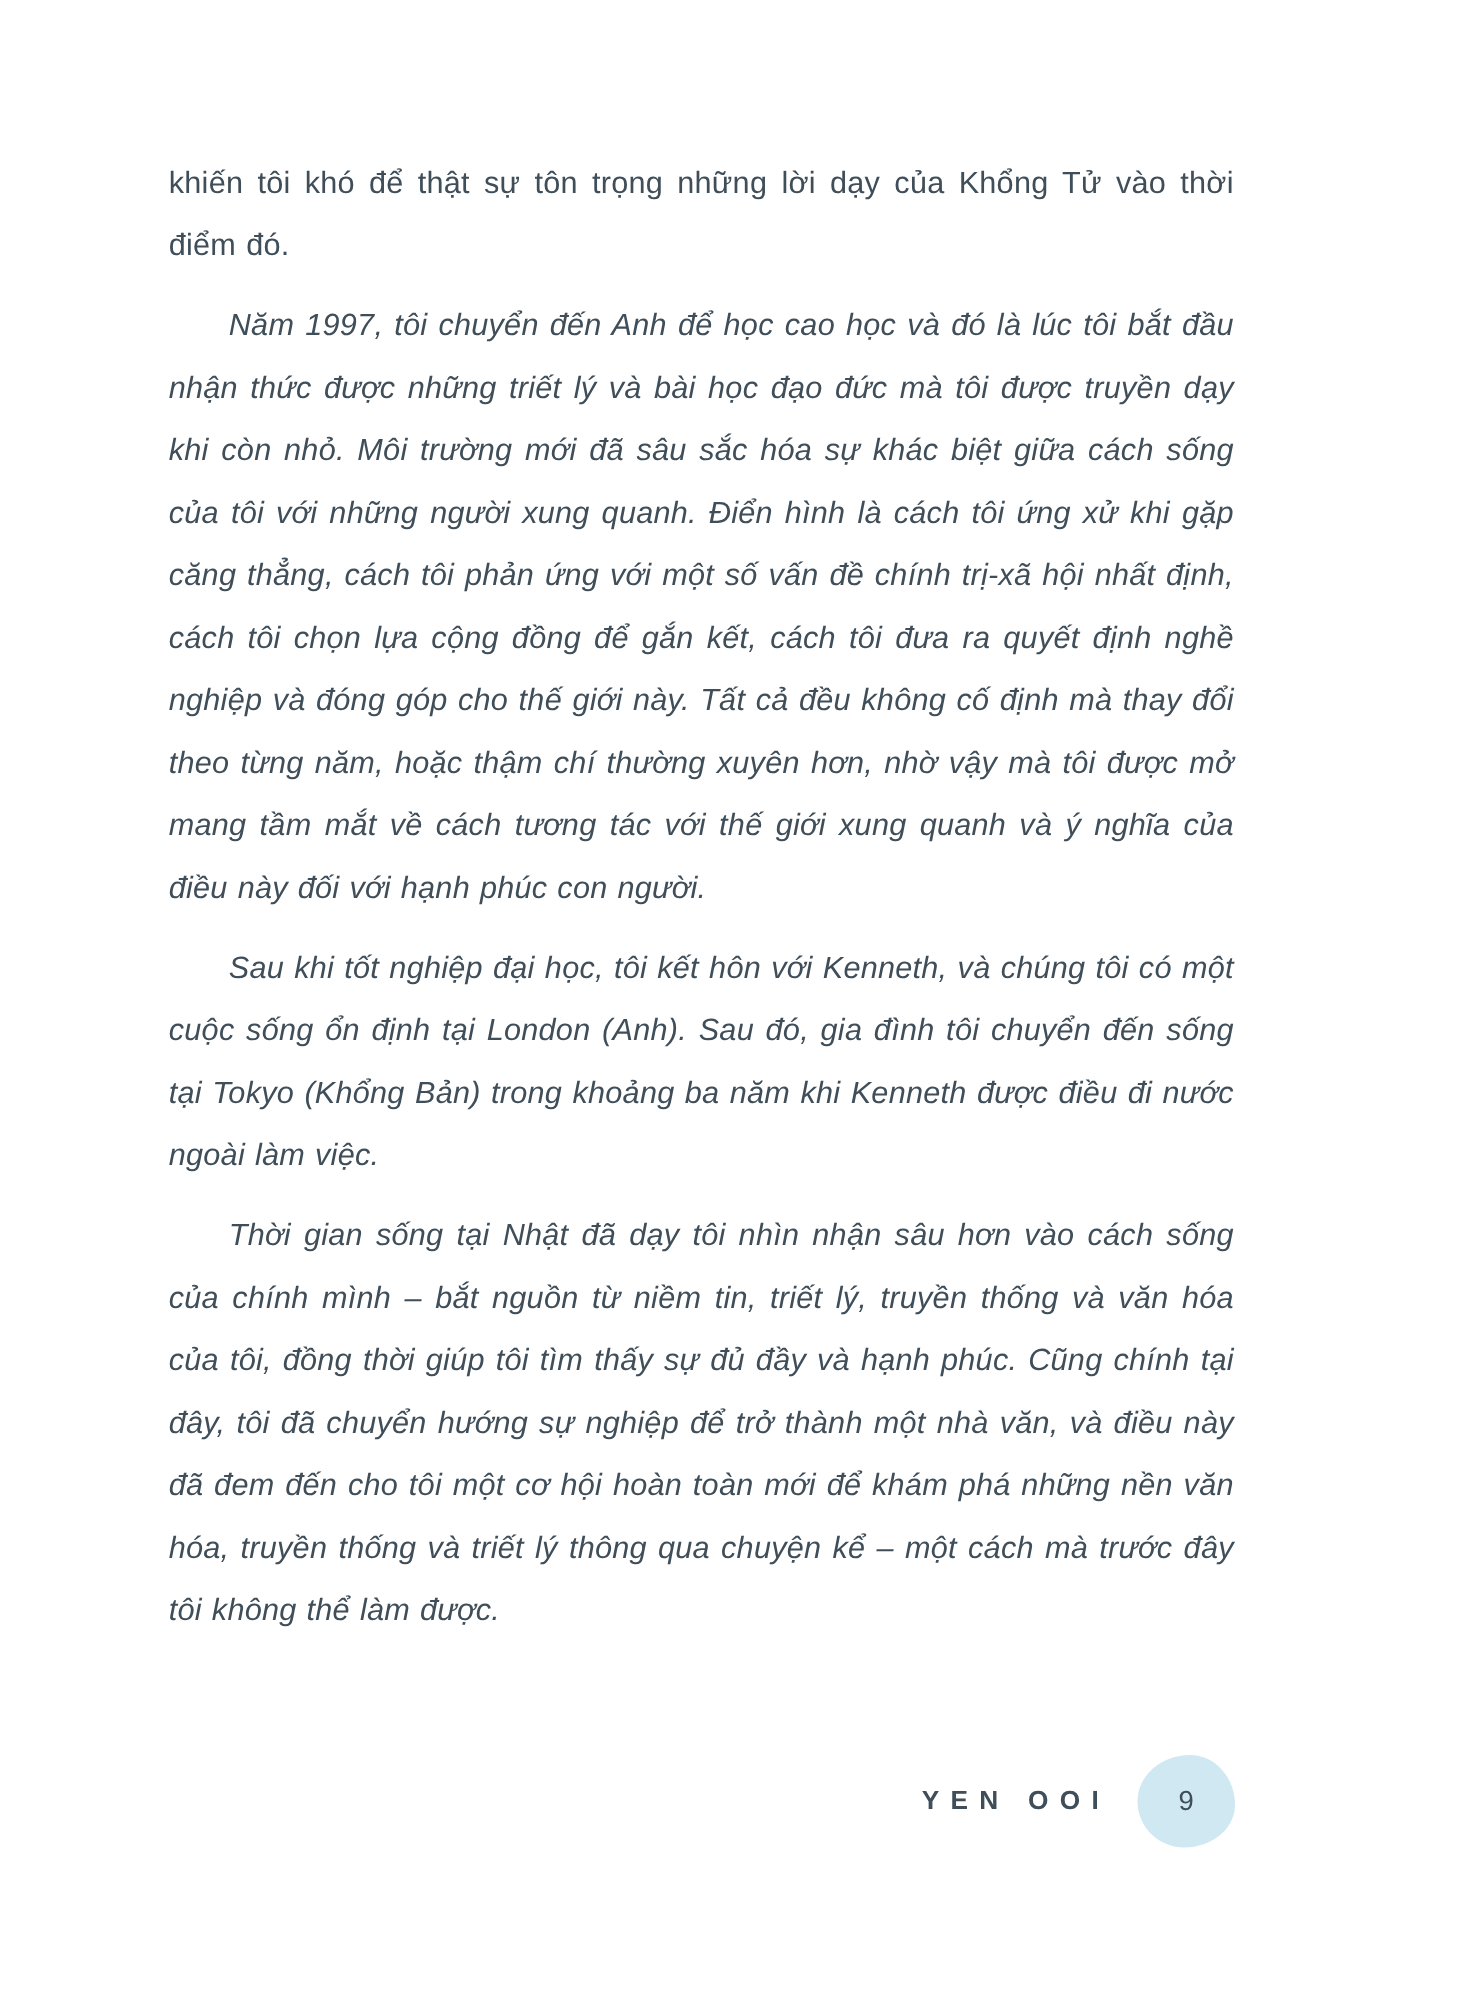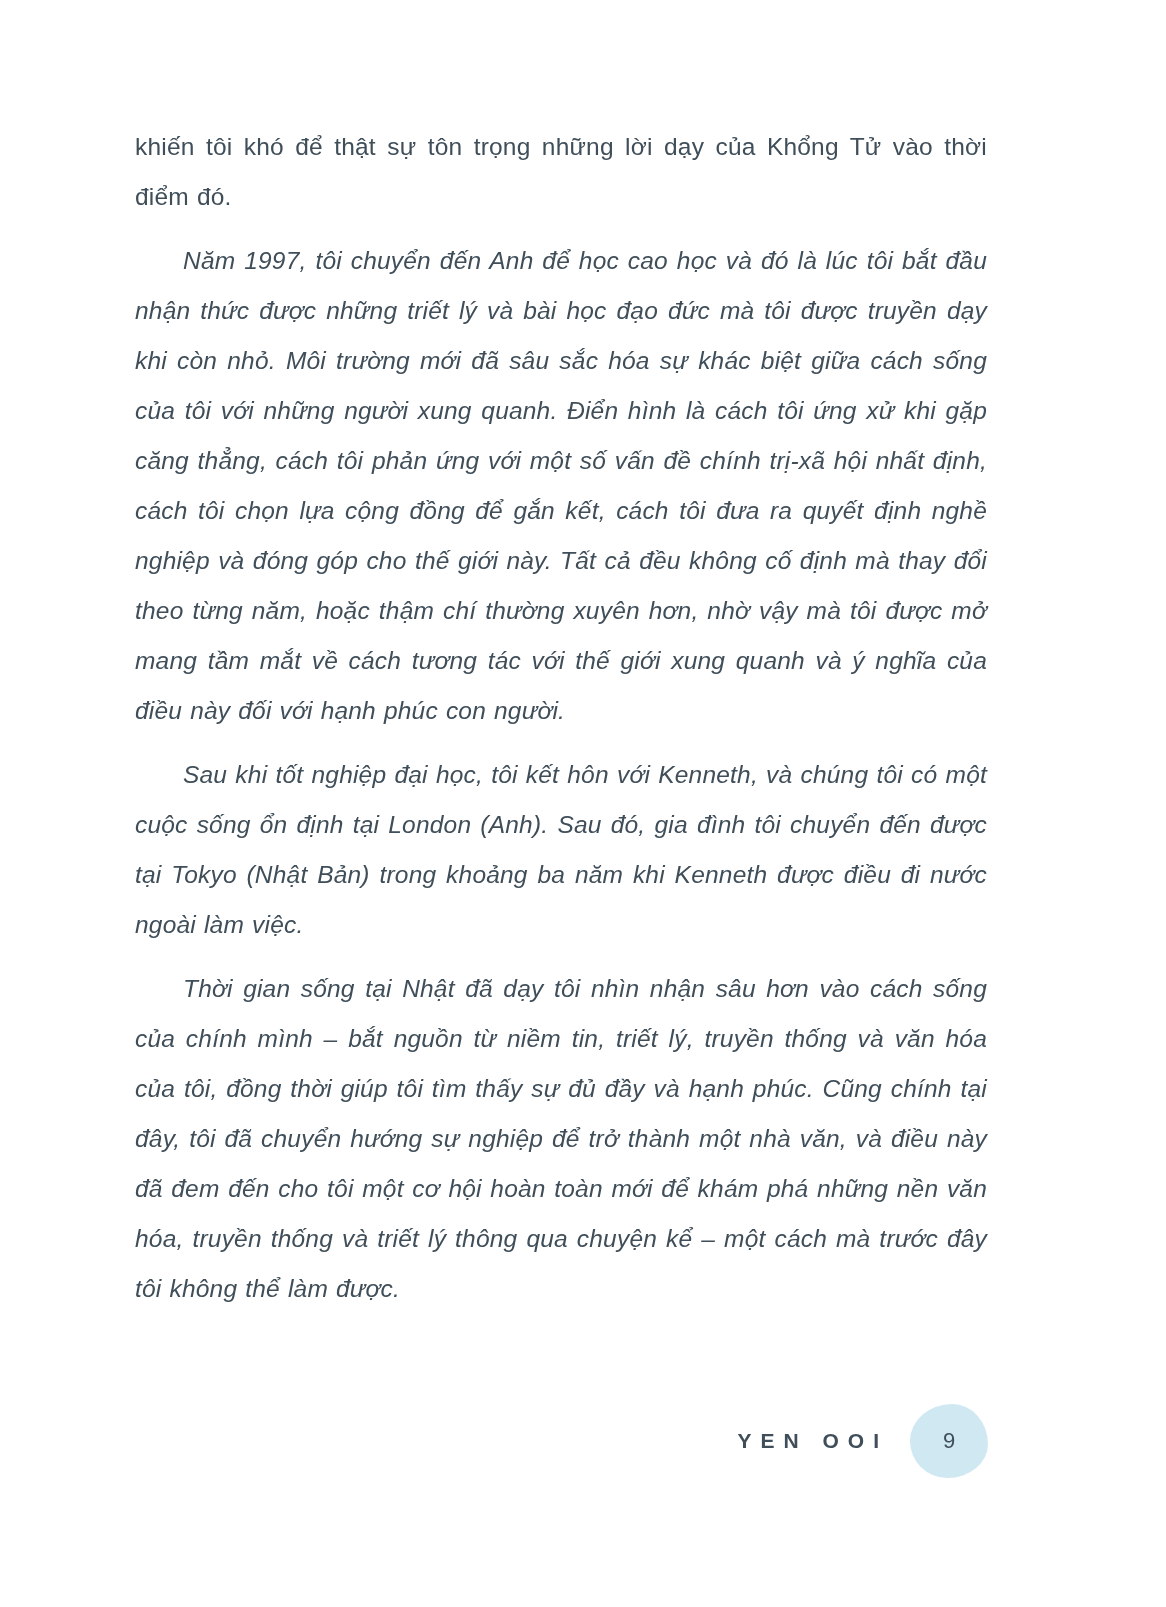--- a/index.html
+++ b/index.html
@@ -80,21 +80,21 @@
 </head>
 <body>
 
 <div class="page">
 
   <div class="content">
     <p class="para">khiến tôi khó để thật sự tôn trọng những lời dạy của Khổng Tử vào thời điểm đó.</p>
 
     <p class="para indent">Năm 1997, tôi chuyển đến Anh để học cao học và đó là lúc tôi bắt đầu nhận thức được những triết lý và bài học đạo đức mà tôi được truyền dạy khi còn nhỏ. Môi trường mới đã sâu sắc hóa sự khác biệt giữa cách sống của tôi với những người xung quanh. Điển hình là cách tôi ứng xử khi gặp căng thẳng, cách tôi phản ứng với một số vấn đề chính trị-xã hội nhất định, cách tôi chọn lựa cộng đồng để gắn kết, cách tôi đưa ra quyết định nghề nghiệp và đóng góp cho thế giới này. Tất cả đều không cố định mà thay đổi theo từng năm, hoặc thậm chí thường xuyên hơn, nhờ vậy mà tôi được mở mang tầm mắt về cách tương tác với thế giới xung quanh và ý nghĩa của điều này đối với hạnh phúc con người.</p>
 
-    <p class="para indent">Sau khi tốt nghiệp đại học, tôi kết hôn với Kenneth, và chúng tôi có một cuộc sống ổn định tại London (Anh). Sau đó, gia đình tôi chuyển đến được tại Tokyo (Nhật Bản) trong khoảng ba năm khi Kenneth được điều đi nước ngoài làm việc.</p>
+    <p class="para indent">Sau khi tốt nghiệp đại học, tôi kết hôn với Kenneth, và chúng tôi có một cuộc sống ổn định tại London (Anh). Sau đó, gia đình tôi chuyển đến sống tại Tokyo (Khổng Bản) trong khoảng ba năm khi Kenneth được điều đi nước ngoài làm việc.</p>
 
     <p class="para indent">Thời gian sống tại Nhật đã dạy tôi nhìn nhận sâu hơn vào cách sống của chính mình – bắt nguồn từ niềm tin, triết lý, truyền thống và văn hóa của tôi, đồng thời giúp tôi tìm thấy sự đủ đầy và hạnh phúc. Cũng chính tại đây, tôi đã chuyển hướng sự nghiệp để trở thành một nhà văn, và điều này đã đem đến cho tôi một cơ hội hoàn toàn mới để khám phá những nền văn hóa, truyền thống và triết lý thông qua chuyện kể – một cách mà trước đây tôi không thể làm được.</p>
   </div>
 
   <div class="footer">
     <span class="author">YEN OOI</span>
     <span class="page-blob">
       <span class="page-number">9</span>
     </span>
   </div>

